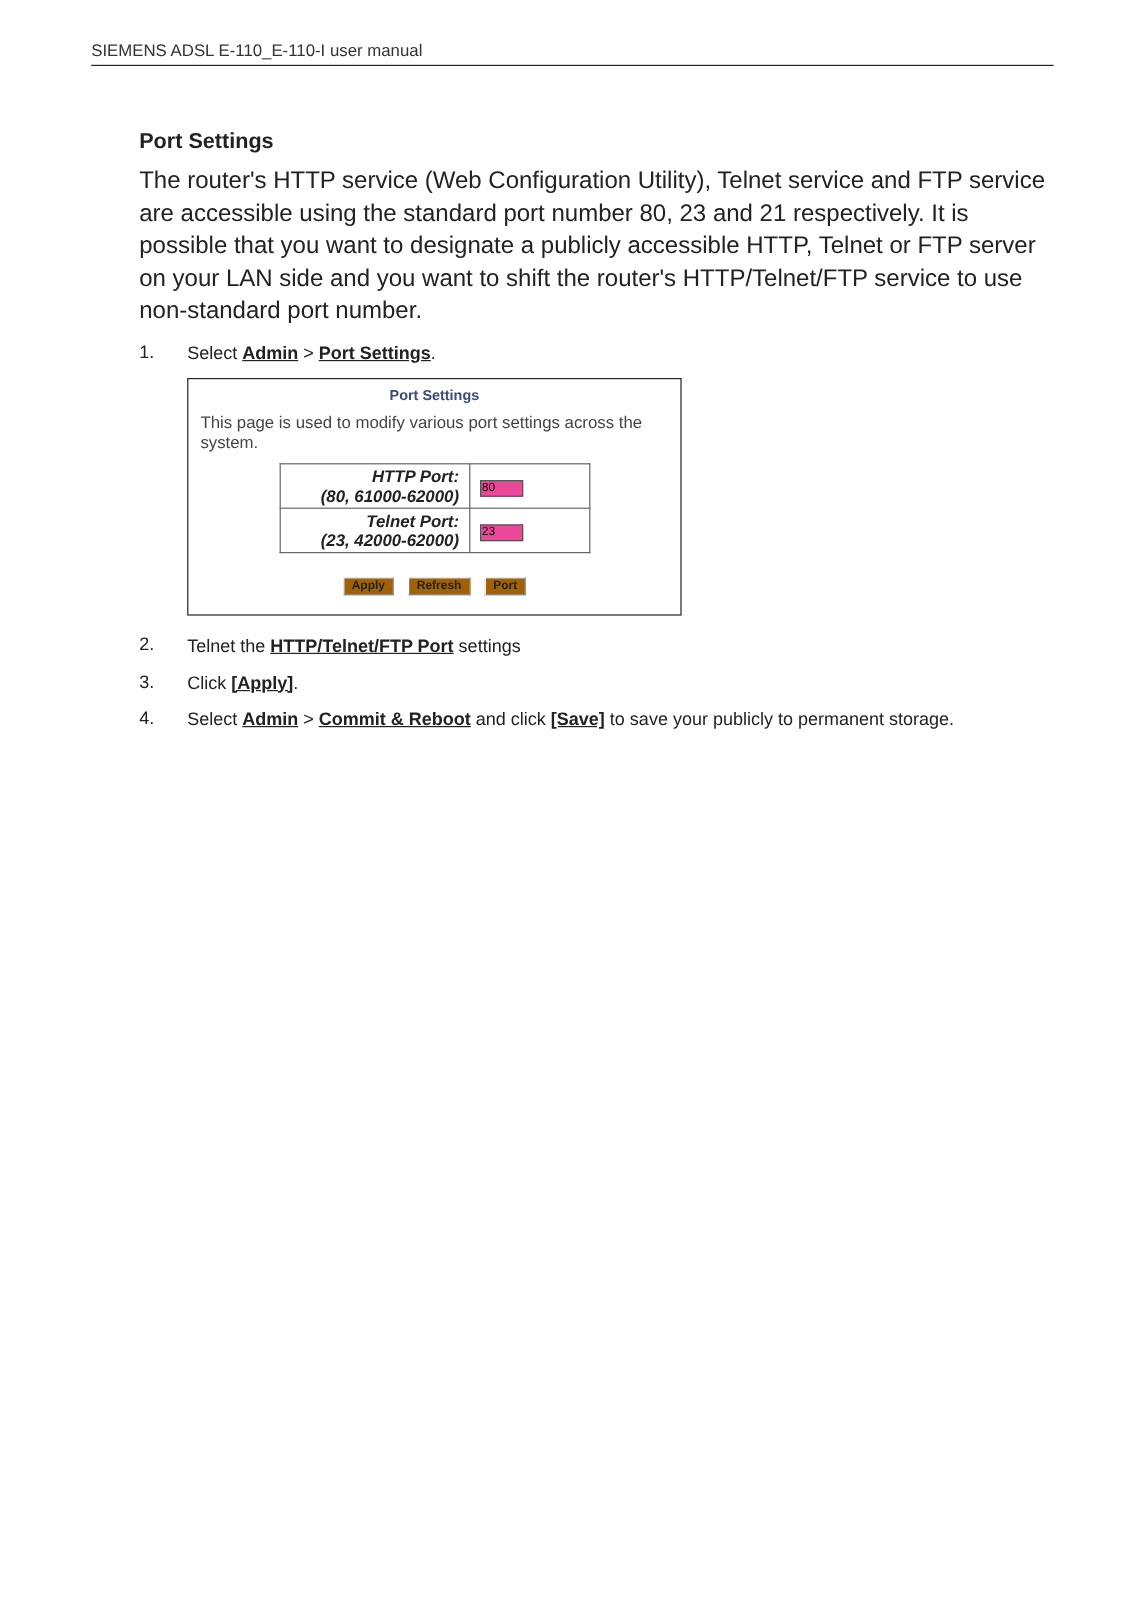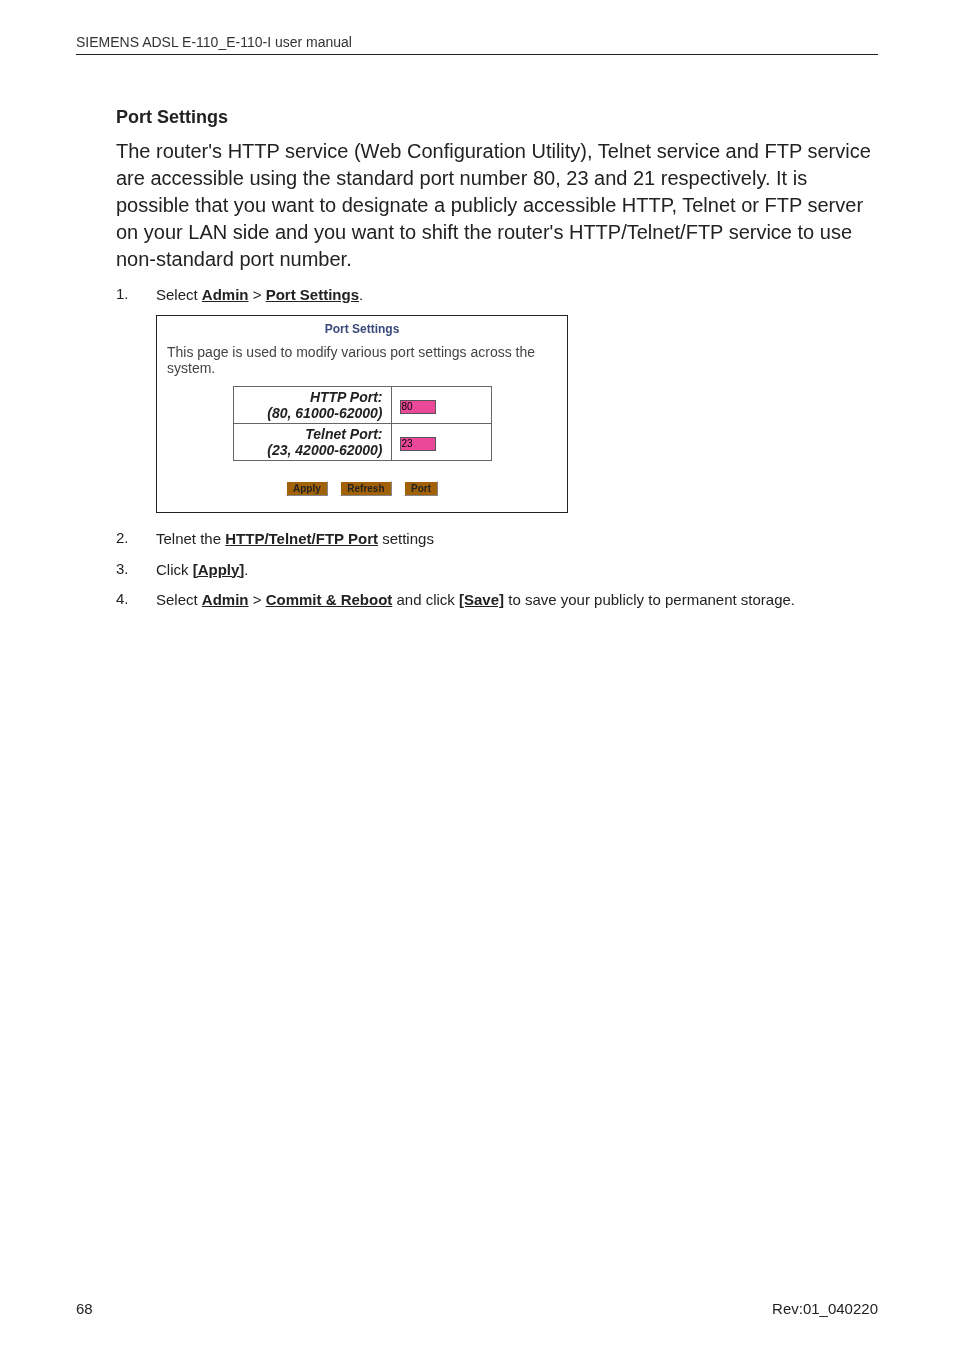--- a/index.html
+++ b/index.html
@@ -207,17 +207,13 @@
       </li>
       <li>
         <span class="num">4.</span>
         <span class="txt">
           <span>Select </span><span class="b">Admin</span><span> &gt; </span><span class="b">Commit &amp; Reboot</span><span> and click </span><span class="b">[Save]</span><span> to save your publicly to permanent storage.</span>
         </span>
       </li>
     </ol>
   </div>
 
-  <div class="footer">
-    <span>68</span>
-    <span>Rev:01_040220</span>
-  </div>
 </div>
 
 </body></html>

